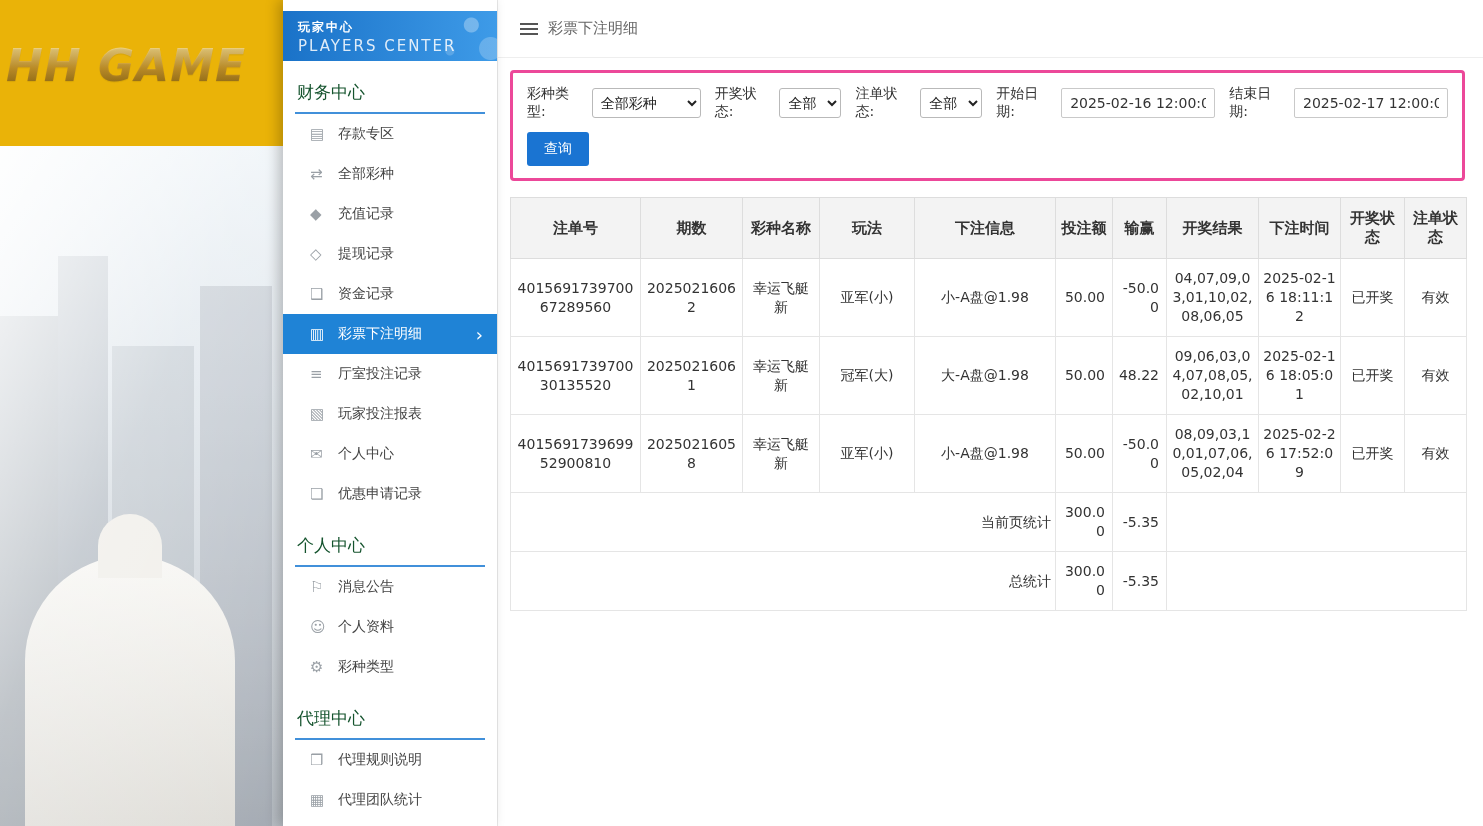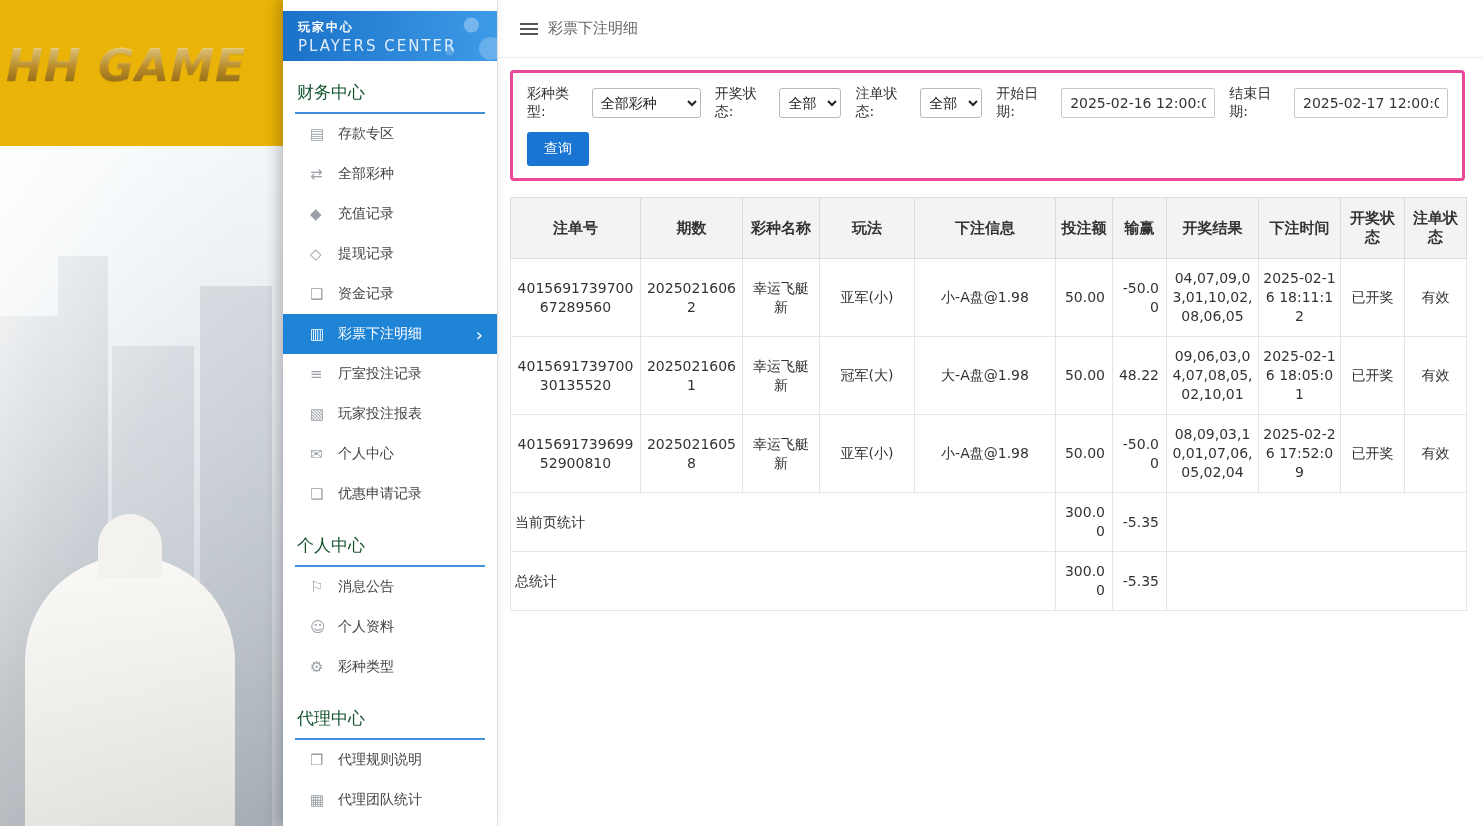--- a/index.html
+++ b/index.html
@@ -71,21 +71,21 @@
   .sel-lottery { width:112px; }
   .filter-panel input.date { height:30px; width:154px; border:1px solid #c9c9c9; border-radius:2px;
     font-size:14px; color:#333; padding:0 8px; font-family:inherit; }
   .query-btn { margin-top:11px; background:#1a74d2; color:#fff; border:none; border-radius:3px;
     padding:8px 17px; font-size:14px; cursor:pointer; font-family:Liberation Mono, monospace; }
 
   table.bets { width:100%; border-collapse:collapse; table-layout:fixed; margin-top:16px; font-size:14px; color:#333; }
   table.bets th { background:#f3f3f3; border:1px solid #ddd; padding:11px 3px; font-size:15px; font-weight:bold; }
   table.bets td { border:1px solid #e5e5e5; padding:10px 4px; text-align:center; word-break:break-all; line-height:19px; }
   table.bets td.num { text-align:right; padding-right:7px; }
-  table.bets td.sum-label { text-align:left; }
+  table.bets td.sum-label { text-align:right; }
 </style>
 </head>
 <body>
 
 <div class="page">
 
   <div class="left-bg">
     <div class="logo-text">HH GAME</div>
     <div class="city">
       <div class="bld b1"></div>

